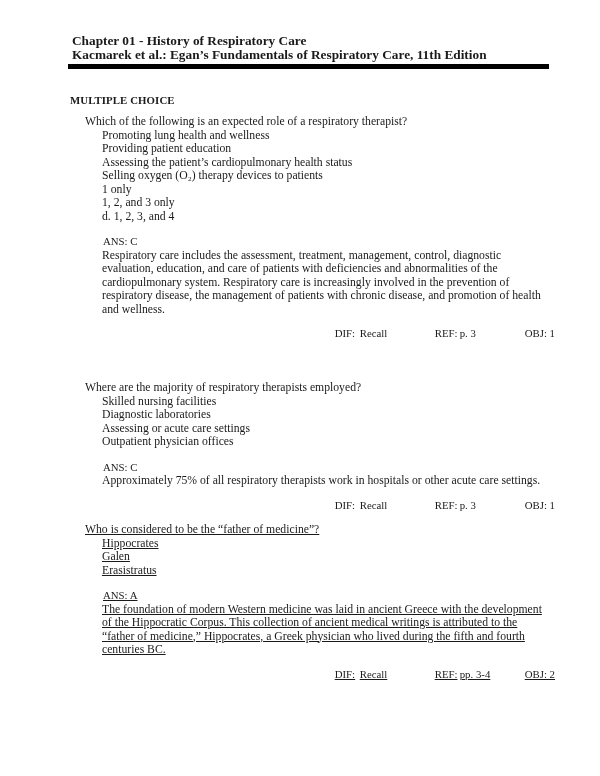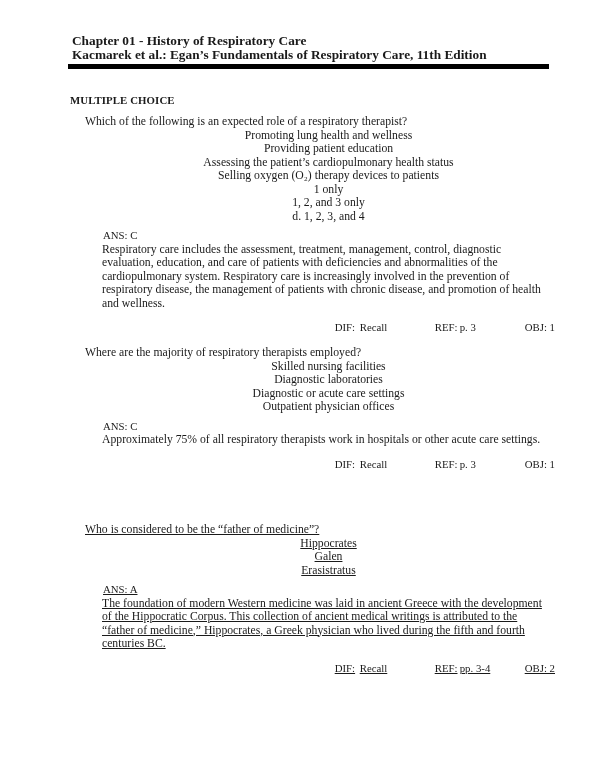--- a/index.html
+++ b/index.html
@@ -18,22 +18,22 @@
     .section-heading {
       position: absolute; left: 70px; top: 94px;
       font-weight: bold; font-size: 10.8px; letter-spacing: 0.1px;
     }
     .q {
       position: absolute; left: 85px; width: 470px;
       font-size: 11.7px; line-height: 13.5px;
     }
     .q-text { white-space: nowrap; }
     .opts { padding-left: 17px; }
-    .opt { white-space: nowrap; text-align: center; }
-    .ans-block { padding-left: 17px; margin-top: 6px; }
+    .opt { white-space: nowrap; }
+    .ans-block { padding-left: 17px; margin-top: 12px; }
     .ans { font-size: 10.8px; line-height: 13.5px; padding-left: 1px; }
     .rationale { width: 450px; }
     .meta { display: flex; margin-top: 11px; font-size: 10.8px; justify-content: flex-end; }
     .meta .dif { width: 100px; display: flex; }
     .meta .dif .k { width: 25px; }
     .meta .ref { width: 90px; display: flex; }
     .meta .ref .k { width: 25px; }
     .meta .obj { }
   </style>
 </head>
@@ -68,26 +68,26 @@
         </div>
       <div class="ref">
           <span class="k">REF:</span>
           <span>p. 3</span>
         </div>
       <div class="obj">OBJ: 1</div>
     </div>
   </div>
 </div>
 
-<div class="q" style="top:346px;">
+<div class="q" style="top:381px;">
   <div class="q-text">Where are the majority of respiratory therapists employed?</div>
   <div class="opts">
     <div class="opt">Skilled nursing facilities</div>
     <div class="opt">Diagnostic laboratories</div>
-    <div class="opt">Diagnostic or acute care settings</div>
+    <div class="opt">Assessing or acute care settings</div>
     <div class="opt">Outpatient physician offices</div>
   </div>
   <div class="ans-block">
     <div class="ans">ANS: C</div>
     <div class="rationale" style="white-space:nowrap;">Approximately 75% of all respiratory therapists work in hospitals or other acute care settings.</div>
     <div class="meta">
       <div class="dif">
           <span class="k">DIF:</span>
           <span>Recall</span>
         </div>

